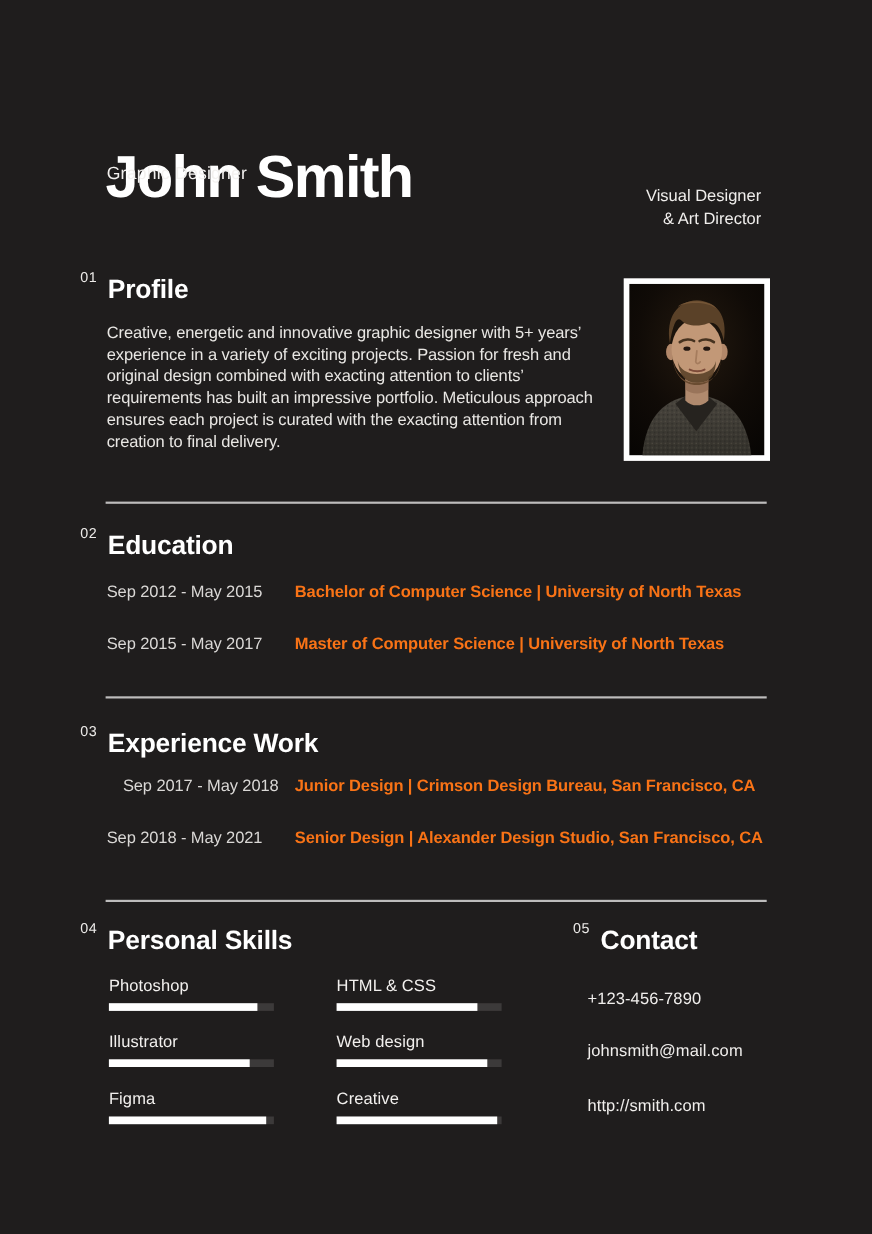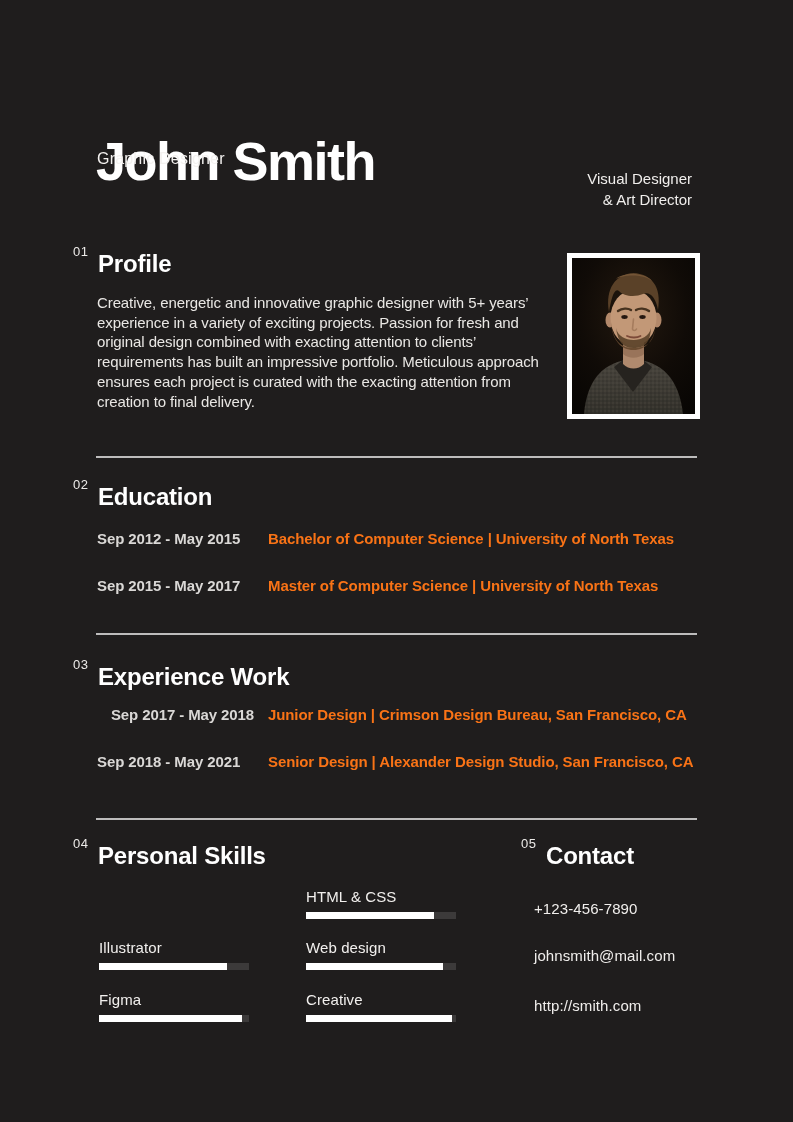--- a/index.html
+++ b/index.html
@@ -51,21 +51,21 @@
   .divider {
     position:absolute; left:96px; width:601px; height:2px;
     background:#bdbcbc; border:none;
   }
   
   .row {
     position:absolute; left:97px; width:620px;
     display:flex; align-items:baseline;
     font-size:15px; letter-spacing:-0.1px; white-space:nowrap;
   }
-  .row .dates { flex:none; width:171px; font-weight:700; color:#dad8d6; }
+  .row .dates { flex:none; width:171px; font-weight:400; color:#dad8d6; }
   .row .detail { font-weight:700; color:#f97316; }
   
   .skill-cell { position:absolute; width:150px; }
   .skill-cell .skill-label {
     display:block; font-size:15px; color:#f2f0ee; letter-spacing:0.1px;
   }
   .skill-track {
     position:relative; margin-top:7px; width:150px; height:7px;
     background:#3c3a3a;
   }
@@ -178,20 +178,26 @@
     <span class="detail">Senior Design | Alexander Design Studio, San Francisco, CA</span>
   </div>
 
   <div class="divider" style="top:818px;"></div>
 
   <div class="sec-head" style="left:98px; top:842px;">
     <span class="sec-num">04</span>
     <h2>Personal Skills</h2>
   </div>
 
+  <div class="skill-cell" style="left:99px; top:888px;">
+    <span class="skill-label">Photoshop</span>
+    <div class="skill-track">
+      <div class="skill-fill" style="width: 90%;"></div>
+    </div>
+  </div>
   <div class="skill-cell" style="left:99px; top:939px;">
     <span class="skill-label">Illustrator</span>
     <div class="skill-track">
       <div class="skill-fill" style="width: 85%;"></div>
     </div>
   </div>
   <div class="skill-cell" style="left:99px; top:991px;">
     <span class="skill-label">Figma</span>
     <div class="skill-track">
       <div class="skill-fill" style="width: 95%;"></div>

